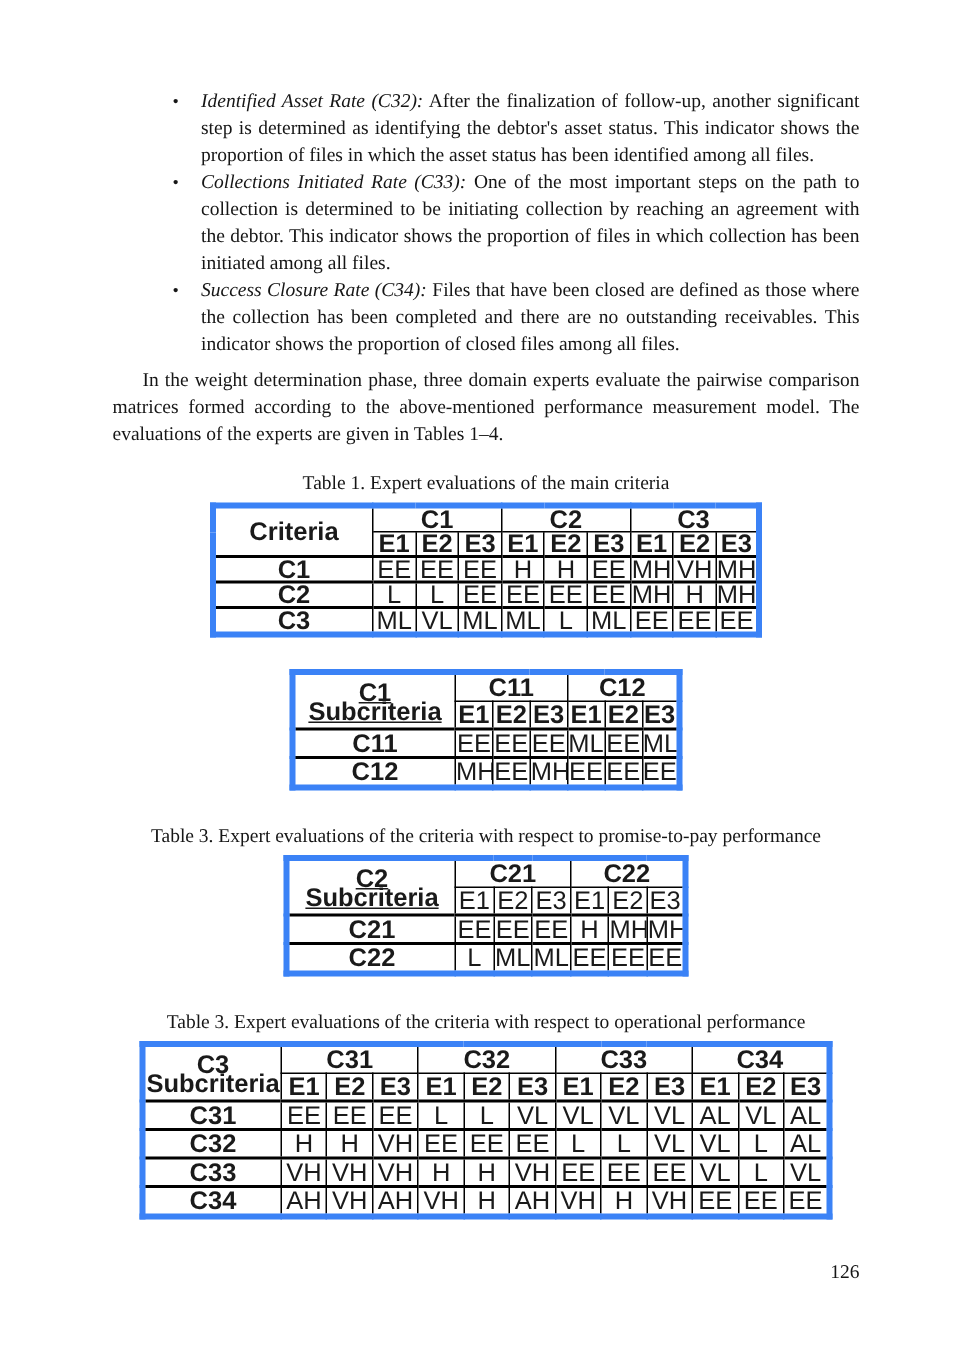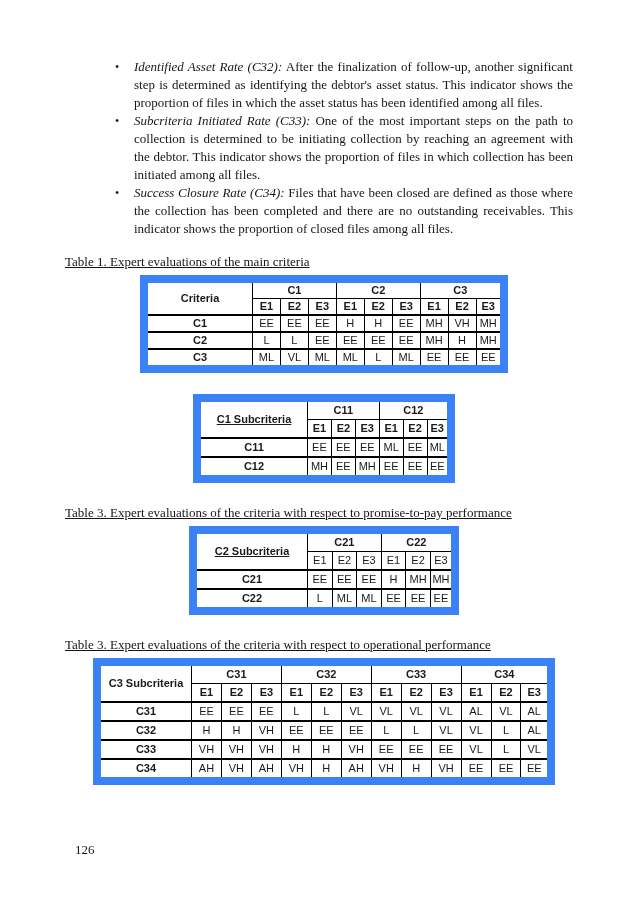--- a/index.html
+++ b/index.html
@@ -20,29 +20,29 @@
   .bullets { margin: 0 0 0 40px; padding: 0; list-style: none; }
   .bullets li { display: flex; }
   .marker { flex: none; width: 19px; font-size: 12px; }
   .btext { flex: 1; text-align: justify; }
   .lead { font-style: italic; }
   
   .para { margin: 6px 0 0 0; text-align: justify; text-indent: 20px; }
   
   .tsection { margin-top: 21px; }
   .tsection.first { margin-top: 15px; }
-  .caption { margin: 0 -10px 4px -10px; font-size: 13px; text-decoration: underline; }
+  .caption { text-align: center; margin: 0 -10px 4px -10px; font-size: 13px; }
   table {
     border-collapse: collapse;
     margin: 0 auto;
     table-layout: fixed;
     font-family: "Liberation Sans", sans-serif;
-    font-size: 11px;
+    font-size: 17px;
     color: #1a1a1a;
-    border: 8px solid #3b82f6;
+    border: 4px solid #3b82f6;
   }
   th, td {
     border: 1px solid #000;
     border-top-width: 2px;
     border-bottom-width: 2px;
     text-align: center;
     vertical-align: middle;
     padding: 1px 0;
     line-height: 13px;
     overflow: hidden;
@@ -52,42 +52,43 @@
   thead tr:first-child th { border-bottom-width: 1px; }
   thead .expert-th { border-top-width: 1px; }
   th.corner { border-bottom-width: 2px; }
   
   #t0 { width: 368px; } #t0 .corner { width: 104px; }
   #t1 { width: 262px; } #t1 .corner { width: 106px; text-decoration: underline; } #t1 th, #t1 td { padding: 2px 0; }
   #t2 { width: 270px; } #t2 .corner { width: 110px; text-decoration: underline; } #t2 th, #t2 td { padding: 2px 0; }
   #t2 .expert-th { font-weight: normal; }
   #t3 { width: 462px; } #t3 .corner { width: 90px;  } #t3 th, #t3 td { padding: 2px 0; }
   
-  .pagenum { margin-top: 56px; text-align: left; }
+  .pagenum { margin-top: 26px; text-align: right; }
 </style>
 </head>
 <body>
 
 <div class="page">
 
   <ul class="bullets">
     <li>
       <span class="marker">•</span>
       <div class="btext"><span class="lead">Identified Asset Rate (C32):</span> <span>After the finalization of follow-up, another significant step is determined as identifying the debtor's asset status. This indicator shows the proportion of files in which the asset status has been identified among all files.</span></div>
     </li>
     <li>
       <span class="marker">•</span>
-      <div class="btext"><span class="lead">Subcriteria Initiated Rate (C33):</span> <span>One of the most important steps on the path to collection is determined to be initiating collection by reaching an agreement with the debtor. This indicator shows the proportion of files in which collection has been initiated among all files.</span></div>
+      <div class="btext"><span class="lead">Collections Initiated Rate (C33):</span> <span>One of the most important steps on the path to collection is determined to be initiating collection by reaching an agreement with the debtor. This indicator shows the proportion of files in which collection has been initiated among all files.</span></div>
     </li>
     <li>
       <span class="marker">•</span>
       <div class="btext"><span class="lead">Success Closure Rate (C34):</span> <span>Files that have been closed are defined as those where the collection has been completed and there are no outstanding receivables. This indicator shows the proportion of closed files among all files.</span></div>
     </li>
   </ul>
 
+  <p class="para">In the weight determination phase, three domain experts evaluate the pairwise comparison matrices formed according to the above-mentioned performance measurement model. The evaluations of the experts are given in Tables 1–4.</p>
 
   <div class="tsection first">
     <div class="caption">Table 1. Expert evaluations of the main criteria</div>
     <table id="t0">
         <thead>
           <tr>
             <th class="corner" rowspan="2">Criteria</th>
             <th colspan="3">C1</th>
             <th colspan="3">C2</th>
             <th colspan="3">C3</th>

